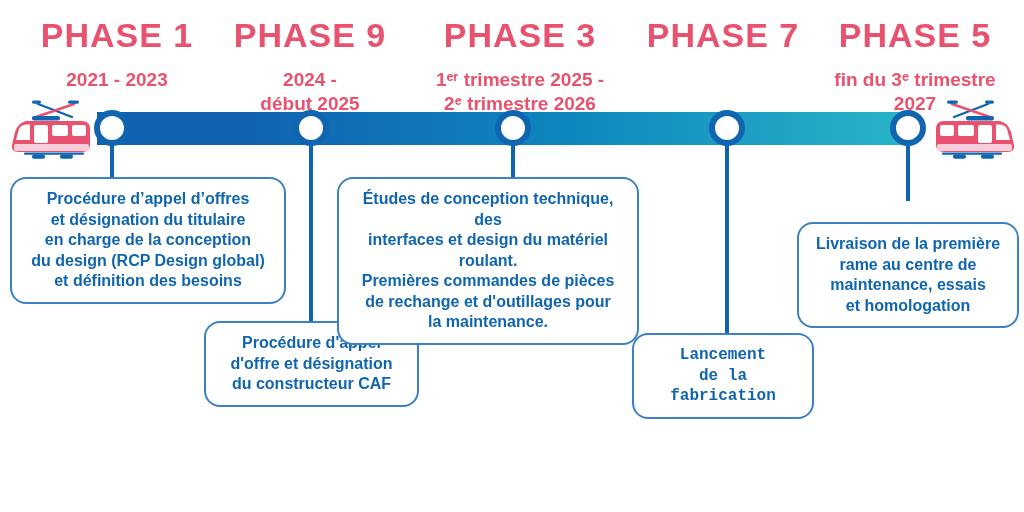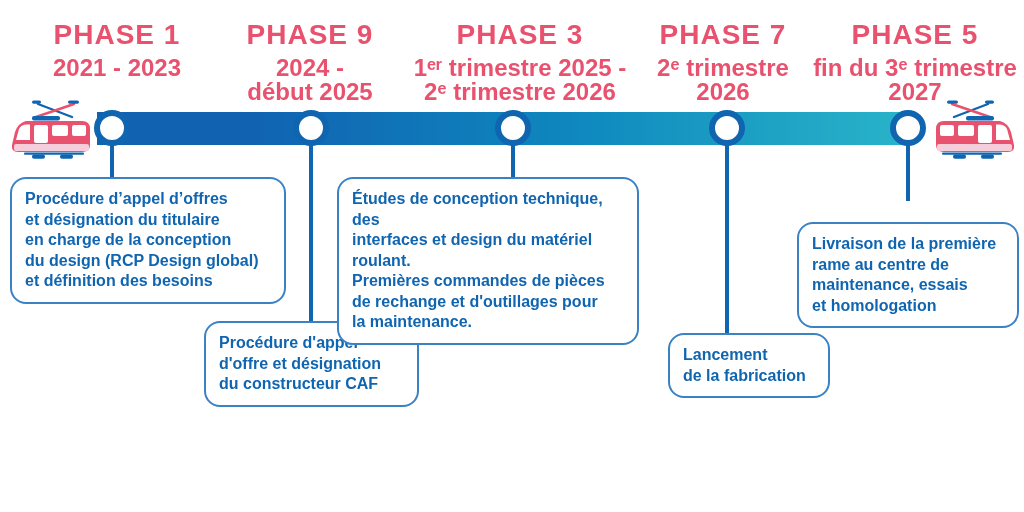--- a/index.html
+++ b/index.html
@@ -20,28 +20,28 @@
   }
   .canvas{
     position:relative;
     width:1024px;height:512px;
     background:var(--bg);
     overflow:hidden;
   }
   
   .phase-header{position:absolute;top:20px;text-align:center;color:var(--pink);}
   .phase-title{
-    font-size:28px;
+    font-size:34px;
     letter-spacing:1px;
     line-height:30px;
   }
   .phase-dates{
-    font-size:24px;
+    font-size:19px;
     line-height:24px;
-    margin-top:6px;
+    margin-top:18px;
     white-space:pre-line;
   }
   
   .timeline-bar{
     position:absolute;
     left:97px;top:112px;width:813px;height:33px;
     background:linear-gradient(90deg,var(--bar-start) 0%,var(--bar-start) 18%,var(--bar-mid) 58%,var(--bar-end) 100%);
   }
   .node{
     position:absolute;top:110px;
@@ -55,20 +55,21 @@
   .note-box{
     position:absolute;
     background:#fff;
     border:2px solid var(--box-border);
     border-radius:16px;
     padding:10px 13px;
     color:var(--blue);
     font-size:16px;
     line-height:20.5px;
     white-space:pre-line;
+    text-align:center;
   }
   
   .tram{position:absolute;top:96px;width:92px;height:64px;}
   .t-pink{fill:var(--pink);}
   .t-lightpink{fill:var(--pink-light);}
   .t-blue{fill:var(--blue);}
   .t-white{fill:#ffffff;}
   .panto-pink{stroke:var(--pink);stroke-width:2.4;stroke-linecap:round;}
   .panto-blue{stroke:var(--blue);stroke-width:2.4;stroke-linecap:round;}
 </style>
@@ -86,22 +87,20 @@
     <div class="phase-dates">2024 -
 début 2025</div>
   </div>
   <div class="phase-header" style="left:395px;width:250px;">
     <div class="phase-title">PHASE 3</div>
     <div class="phase-dates">1ᵉʳ trimestre 2025 -
 2ᵉ trimestre 2026</div>
   </div>
   <div class="phase-header" style="left:633px;width:180px;">
     <div class="phase-title">PHASE 7</div>
-    <div class="phase-dates">2ᵉ trimestre
-2026</div>
   </div>
   <div class="phase-header" style="left:795px;width:240px;">
     <div class="phase-title">PHASE 5</div>
     <div class="phase-dates">fin du 3ᵉ trimestre
 2027</div>
   </div>
 
   <div class="timeline-bar"></div>
 
   <div class="connector" style="left:110px;top:143px;height:36px;"></div>
@@ -166,20 +165,20 @@
 du design (RCP Design global)
 et définition des besoins</div>
   <div class="note-box" style="left:204px;top:321px;width:215px;">Procédure d'appel
 d'offre et désignation
 du constructeur CAF</div>
   <div class="note-box" style="left:337px;top:177px;width:302px;">Études de conception technique, des
 interfaces et design du matériel roulant.
 Premières commandes de pièces
 de rechange et d'outillages pour
 la maintenance.</div>
-  <div class="note-box" style="left:668px;top:333px;width:162px;">Lancement
+  <div class="note-box" style="left:632px;top:333px;width:182px;font-family:Liberation Mono, monospace;">Lancement
 de la fabrication</div>
   <div class="note-box" style="left:797px;top:199px;width:222px;margin-top:23px;">Livraison de la première
 rame au centre de
 maintenance, essais
 et homologation</div>
 
 </div>
 
 </body></html>

